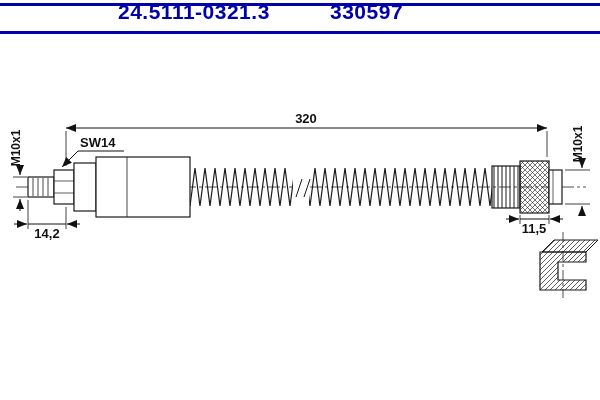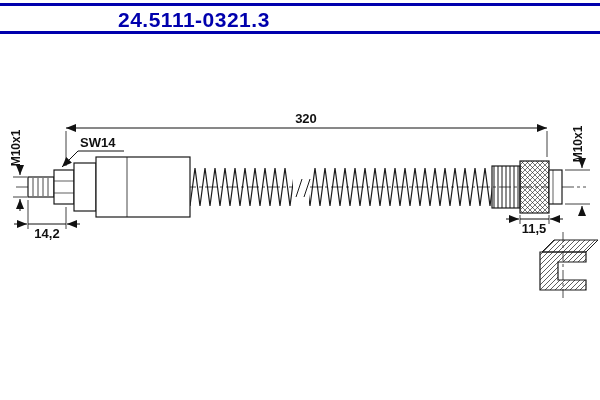--- a/index.html
+++ b/index.html
@@ -1,36 +1,37 @@
 <!DOCTYPE html>
 <html><head>
 <meta charset="utf-8">
 <style>
   html,body{margin:0;padding:0;background:#ffffff;}
   .page{position:relative;width:600px;height:400px;background:#ffffff;overflow:hidden;
         font-family:"Liberation Sans", sans-serif;}
   .rule{position:absolute;left:0;width:600px;height:3px;background:#0000ad;}
   .rule-top{top:3px;}
   .rule-bottom{top:31px;}
-  .hdr-text{position:absolute;top:8px;font-size:21px;font-weight:700;color:#0000ad;
+  .hdr-text{position:absolute;top:0;font-size:21px;font-weight:700;color:#0000ad;
             letter-spacing:0.5px;white-space:nowrap;}
   .part-number{left:118px;}
   .ref-number{left:330px;}
   svg.drawing{position:absolute;left:0;top:0;}
   svg.drawing text{font-family:"Liberation Sans", sans-serif;font-weight:700;fill:#111;}
   .dimtxt{font-size:13px;}
   .thrtxt{font-size:12px;}
 </style>
 </head>
 <body>
 
 <div class="page">
 
   <div class="rule rule-top"></div>
   <div class="hdr-text part-number">24.5111-0321.3</div>
+  <div class="hdr-text ref-number">330597</div>
   <div class="rule rule-bottom"></div>
 
   <svg class="drawing" width="600" height="400" viewBox="0 0 600 400">
     <defs>
       <marker id="arr" markerUnits="userSpaceOnUse" markerWidth="11" markerHeight="9" refX="10" refY="4" orient="auto-start-reverse">
         <path d="M0,0 L10,4 L0,8 Z" fill="#111"></path>
       </marker>
       <pattern id="coil" patternUnits="userSpaceOnUse" x="0" y="168" width="10" height="38">
         <path d="M0,38 L5,0 L10,38" fill="none" stroke="#1a1a1a" stroke-width="1.2"></path>
       </pattern>

